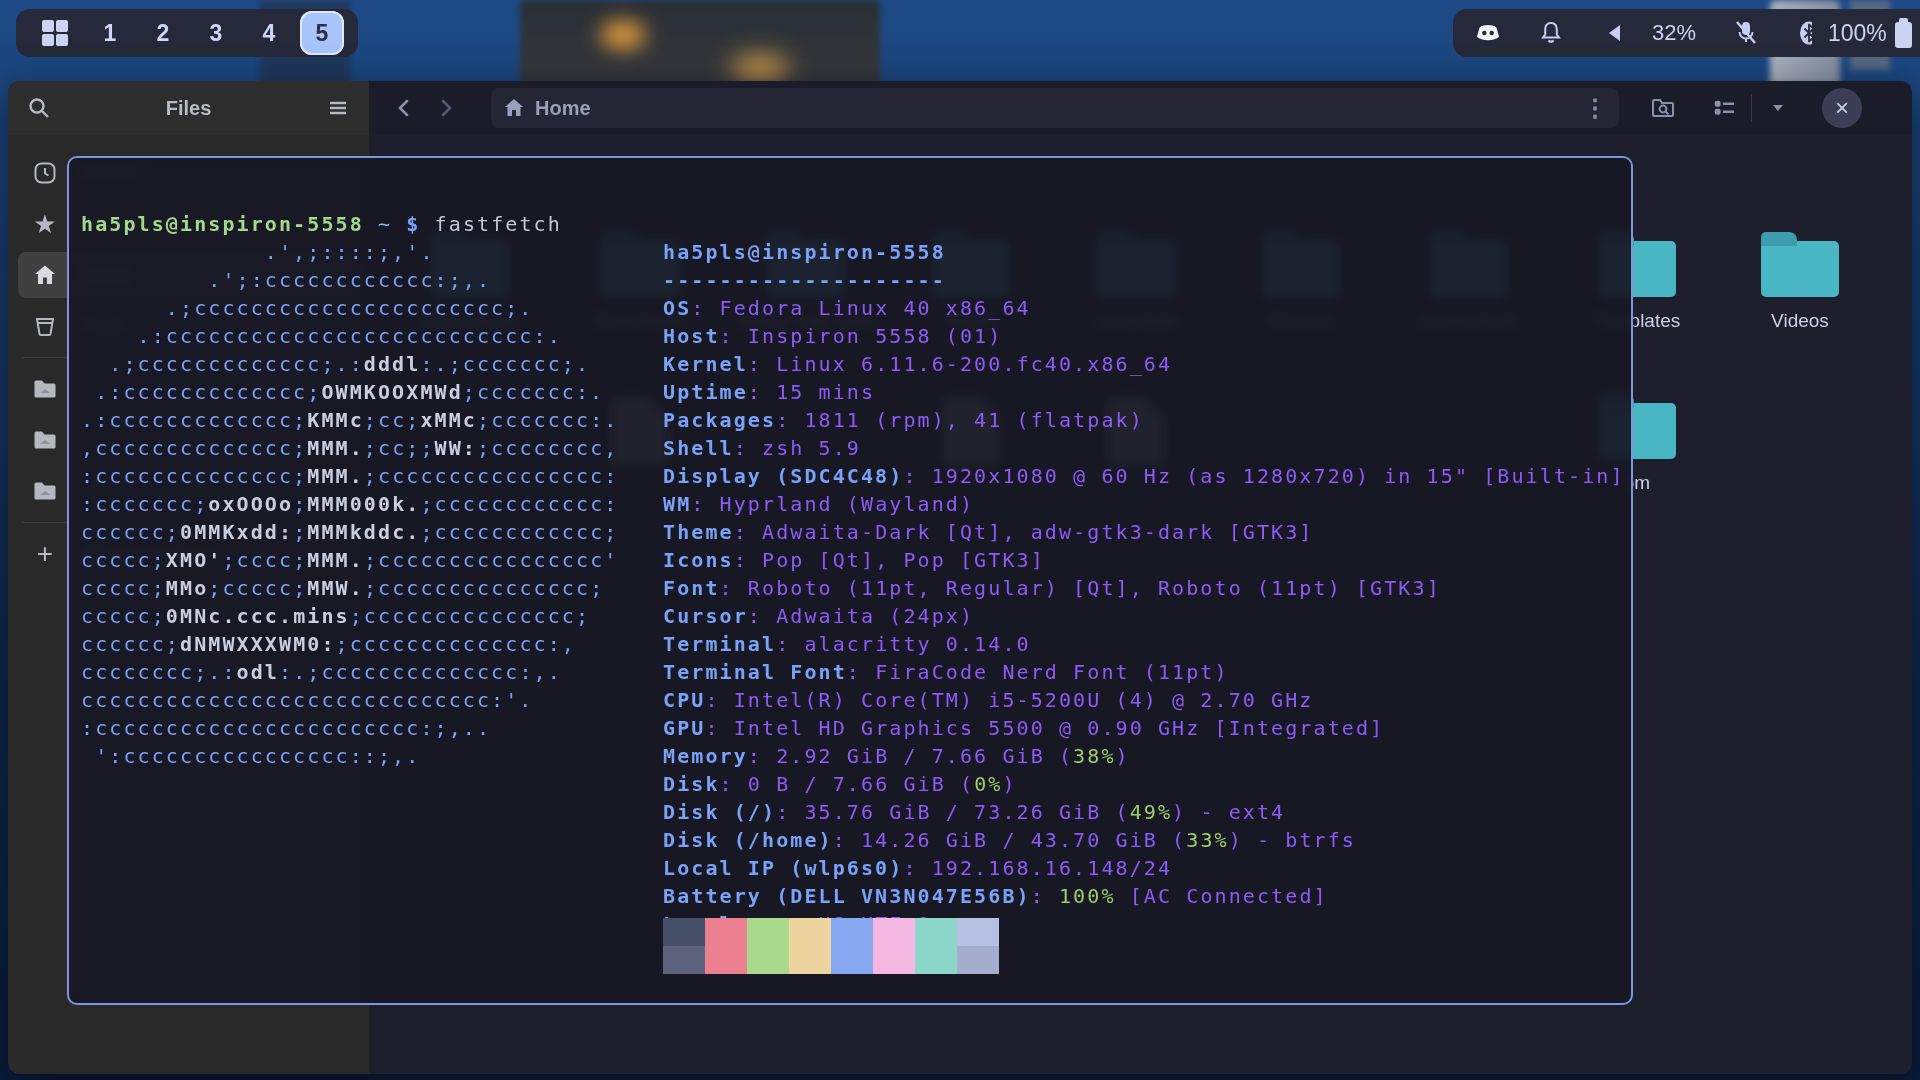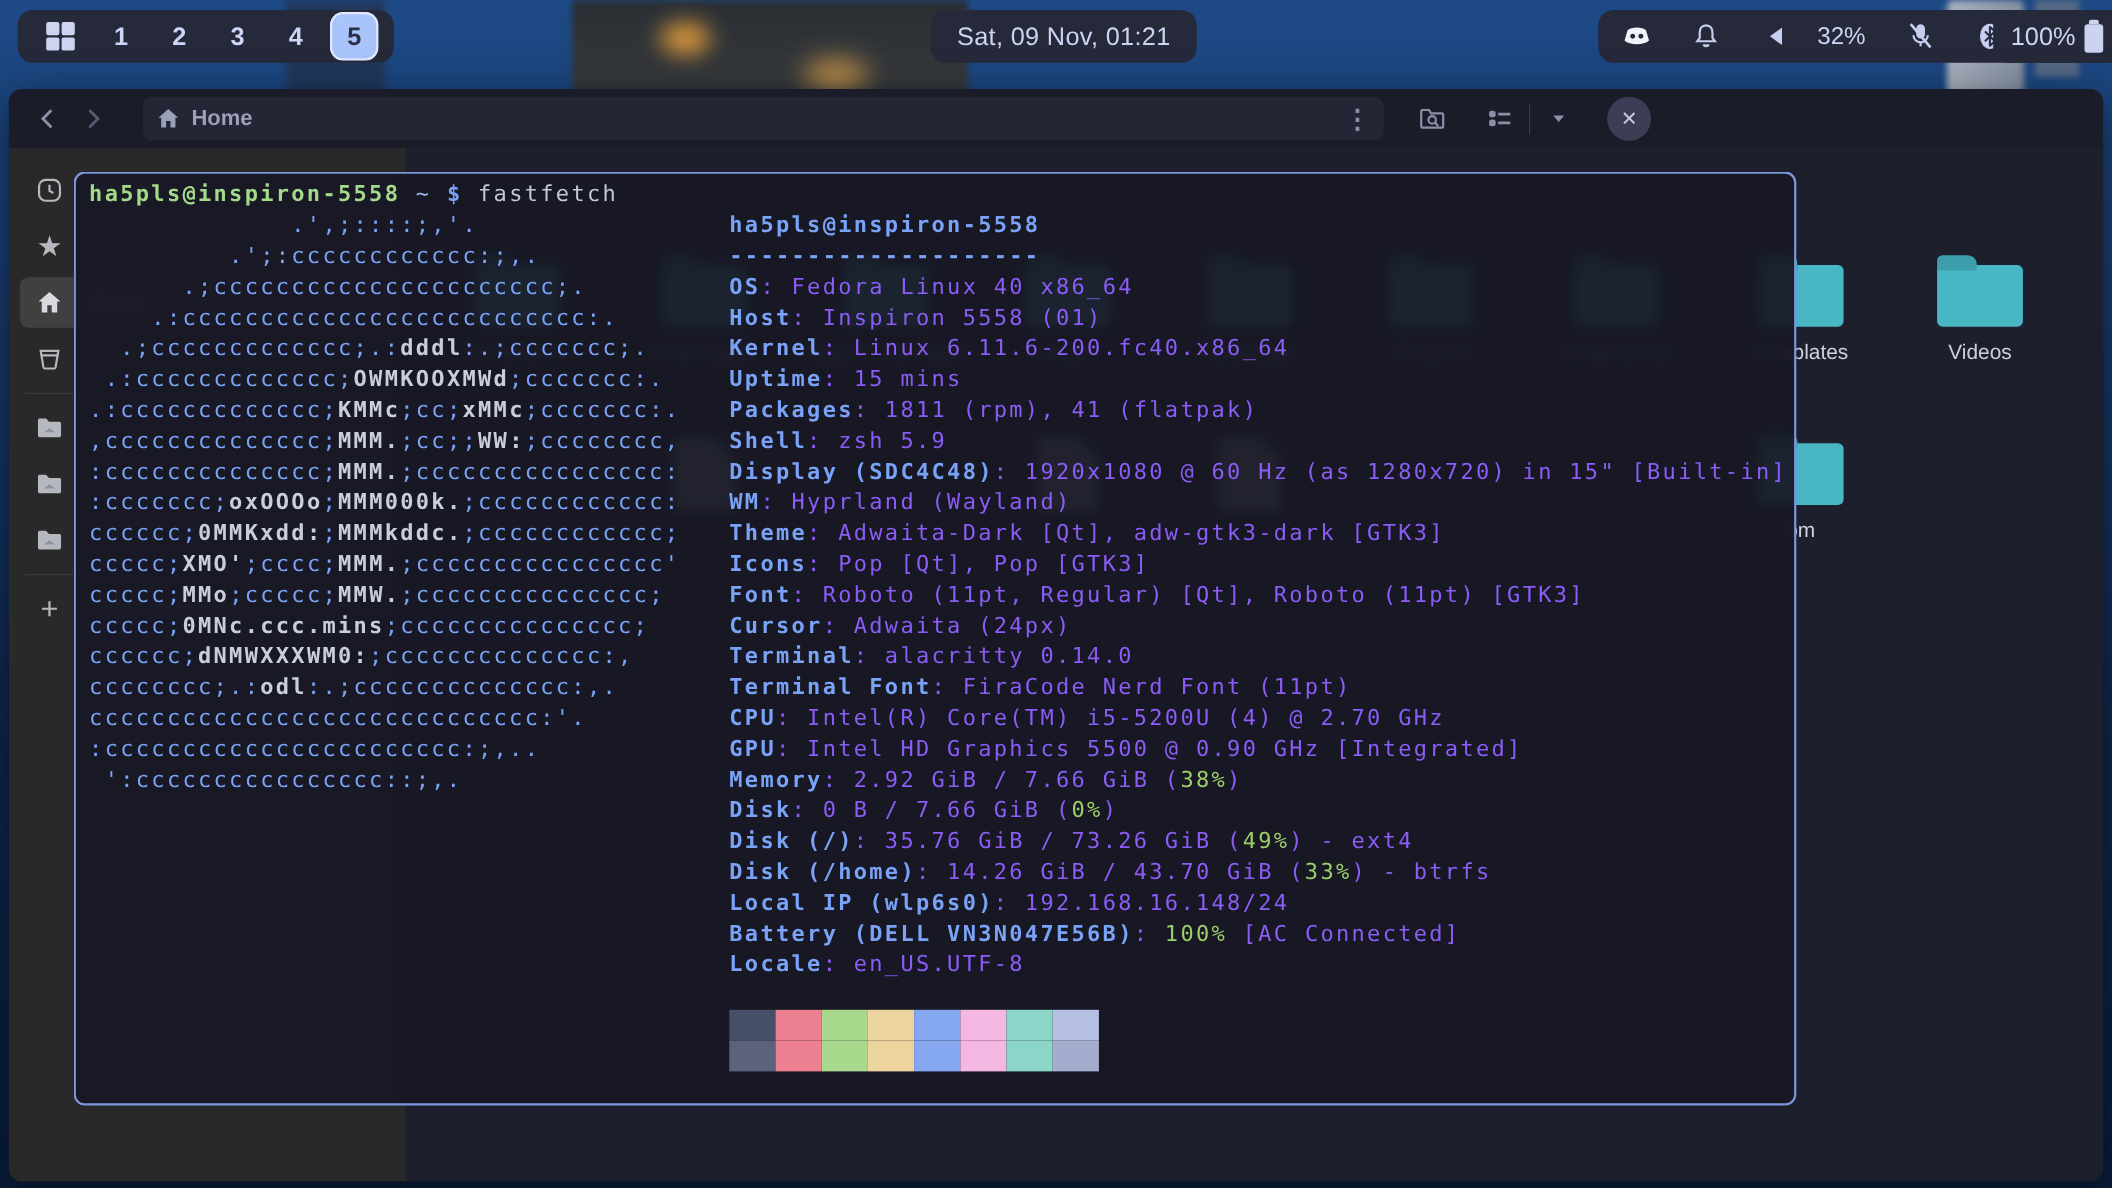--- a/index.html
+++ b/index.html
@@ -70,21 +70,21 @@
   .folder-ic::before { content:""; position:absolute; top:-9px; left:0; width:36px; height:14px; background:#3c9dad; border-radius:5px 8px 0 0; }
   .file-ic { position:relative; width:56px; height:68px; background:#a6abb6; border-radius:4px; margin-top:4px;}
   .file-ic::before { content:""; position:absolute; top:0; right:0; border-style:solid; border-width:0 18px 18px 0; border-color:#1e1f2d #1e1f2d #878d99 #878d99; border-radius:0 4px 0 0;}
 
   
   #terminal { position:absolute; left:67px; top:156px; width:1566px; height:849px;
     background:rgba(23,24,36,.93); border:2px solid #7b96dc; border-radius:10px;
     backdrop-filter:blur(5px); }
   #term-inner { position:relative; width:100%; height:100%; overflow:hidden;
     font-family:"DejaVu Sans Mono",monospace; font-size:20px; line-height:28px; letter-spacing:2.1px; }
-  #term-inner pre { font-family:inherit; letter-spacing:inherit; }
+  #term-inner pre { font-family:inherit; letter-spacing:inherit;margin-top:48px; }
   .t-abs { position:absolute; white-space:pre; }
   #t-prompt  { left:12px; top:4px; }
   #t-art     { left:12px; top:32px; }
   #t-info    { left:594px; top:32px; }
   #t-palette { left:594px; top:760px; }
   #t-prompt2 { left:12px; top:816px; }
   .t-b { color:#7aa2f7; } .t-w { color:#c9cedf; font-weight:bold; }
   .t-k { color:#7aa2f7; font-weight:bold; } .t-v { color:#8b5cf6; }
   .t-g { color:#9ece6a; }
   .t-u { color:#a3d98a; font-weight:bold; } .t-d { color:#9db6ef; }
@@ -116,23 +116,20 @@
         <span></span>
       </span>
     <span id="ws-list" style="display: flex; gap: 9px;">
         <span class="ws">1</span>
         <span class="ws">2</span>
         <span class="ws">3</span>
         <span class="ws">4</span>
         <span class="ws active">5</span>
       </span>
   </div>
-  <div class="pill" id="clock-pill">
-    <span>Sat, 09 Nov, 01:21</span>
-  </div>
   <div class="pill" id="tray-pill">
       <span class="tray-ic">
         <svg width="28" height="24" viewBox="0 0 28 24">
           <path fill="#f2f3f8" d="M5 6 C9 2.5 19 2.5 23 6 L26 16 C21 21 7 21 2 16 Z"></path>
           <circle cx="10" cy="12" r="2.4" fill="#262939"></circle>
           <circle cx="18" cy="12" r="2.4" fill="#262939"></circle>
         </svg>
       </span>
       <span class="tray-ic">
         <svg width="24" height="26" viewBox="0 0 24 26" fill="none" stroke="#c6cdf0" stroke-width="2">
@@ -171,20 +168,36 @@
       </span>
     </div>
   <div class="pill" id="batt-pill">
     <span>100%</span>
     <span class="batt"></span>
   </div>
 </div>
 
 <div id="window">
   <div id="header">
+    <div id="header-sidebar">
+      <span class="tray-ic">
+        <svg width="24" height="24" viewBox="0 0 24 24" fill="none" stroke="#b5b8bf" stroke-width="2.4">
+            <circle cx="10" cy="10" r="6.5"></circle>
+            <line x1="15" y1="15" x2="21" y2="21"></line>
+          </svg>
+      </span>
+      <span id="files-title">Files</span>
+      <span class="tray-ic">
+        <svg width="22" height="22" viewBox="0 0 22 22" stroke="#b5b8bf" stroke-width="2.6">
+            <line x1="3" y1="6" x2="19" y2="6"></line>
+            <line x1="3" y1="11" x2="19" y2="11"></line>
+            <line x1="3" y1="16" x2="19" y2="16"></line>
+          </svg>
+      </span>
+    </div>
     <div id="header-main">
       <span class="navbtn">
         <svg width="22" height="22" viewBox="0 0 22 22" fill="none" stroke="currentColor" stroke-width="2.6" stroke-linecap="round">
             <polyline points="13,4 6,11 13,18"></polyline>
           </svg>
       </span>
       <span class="navbtn dim">
         <svg width="22" height="22" viewBox="0 0 22 22" fill="none" stroke="currentColor" stroke-width="2.6" stroke-linecap="round">
             <polyline points="9,4 16,11 9,18"></polyline>
           </svg>

